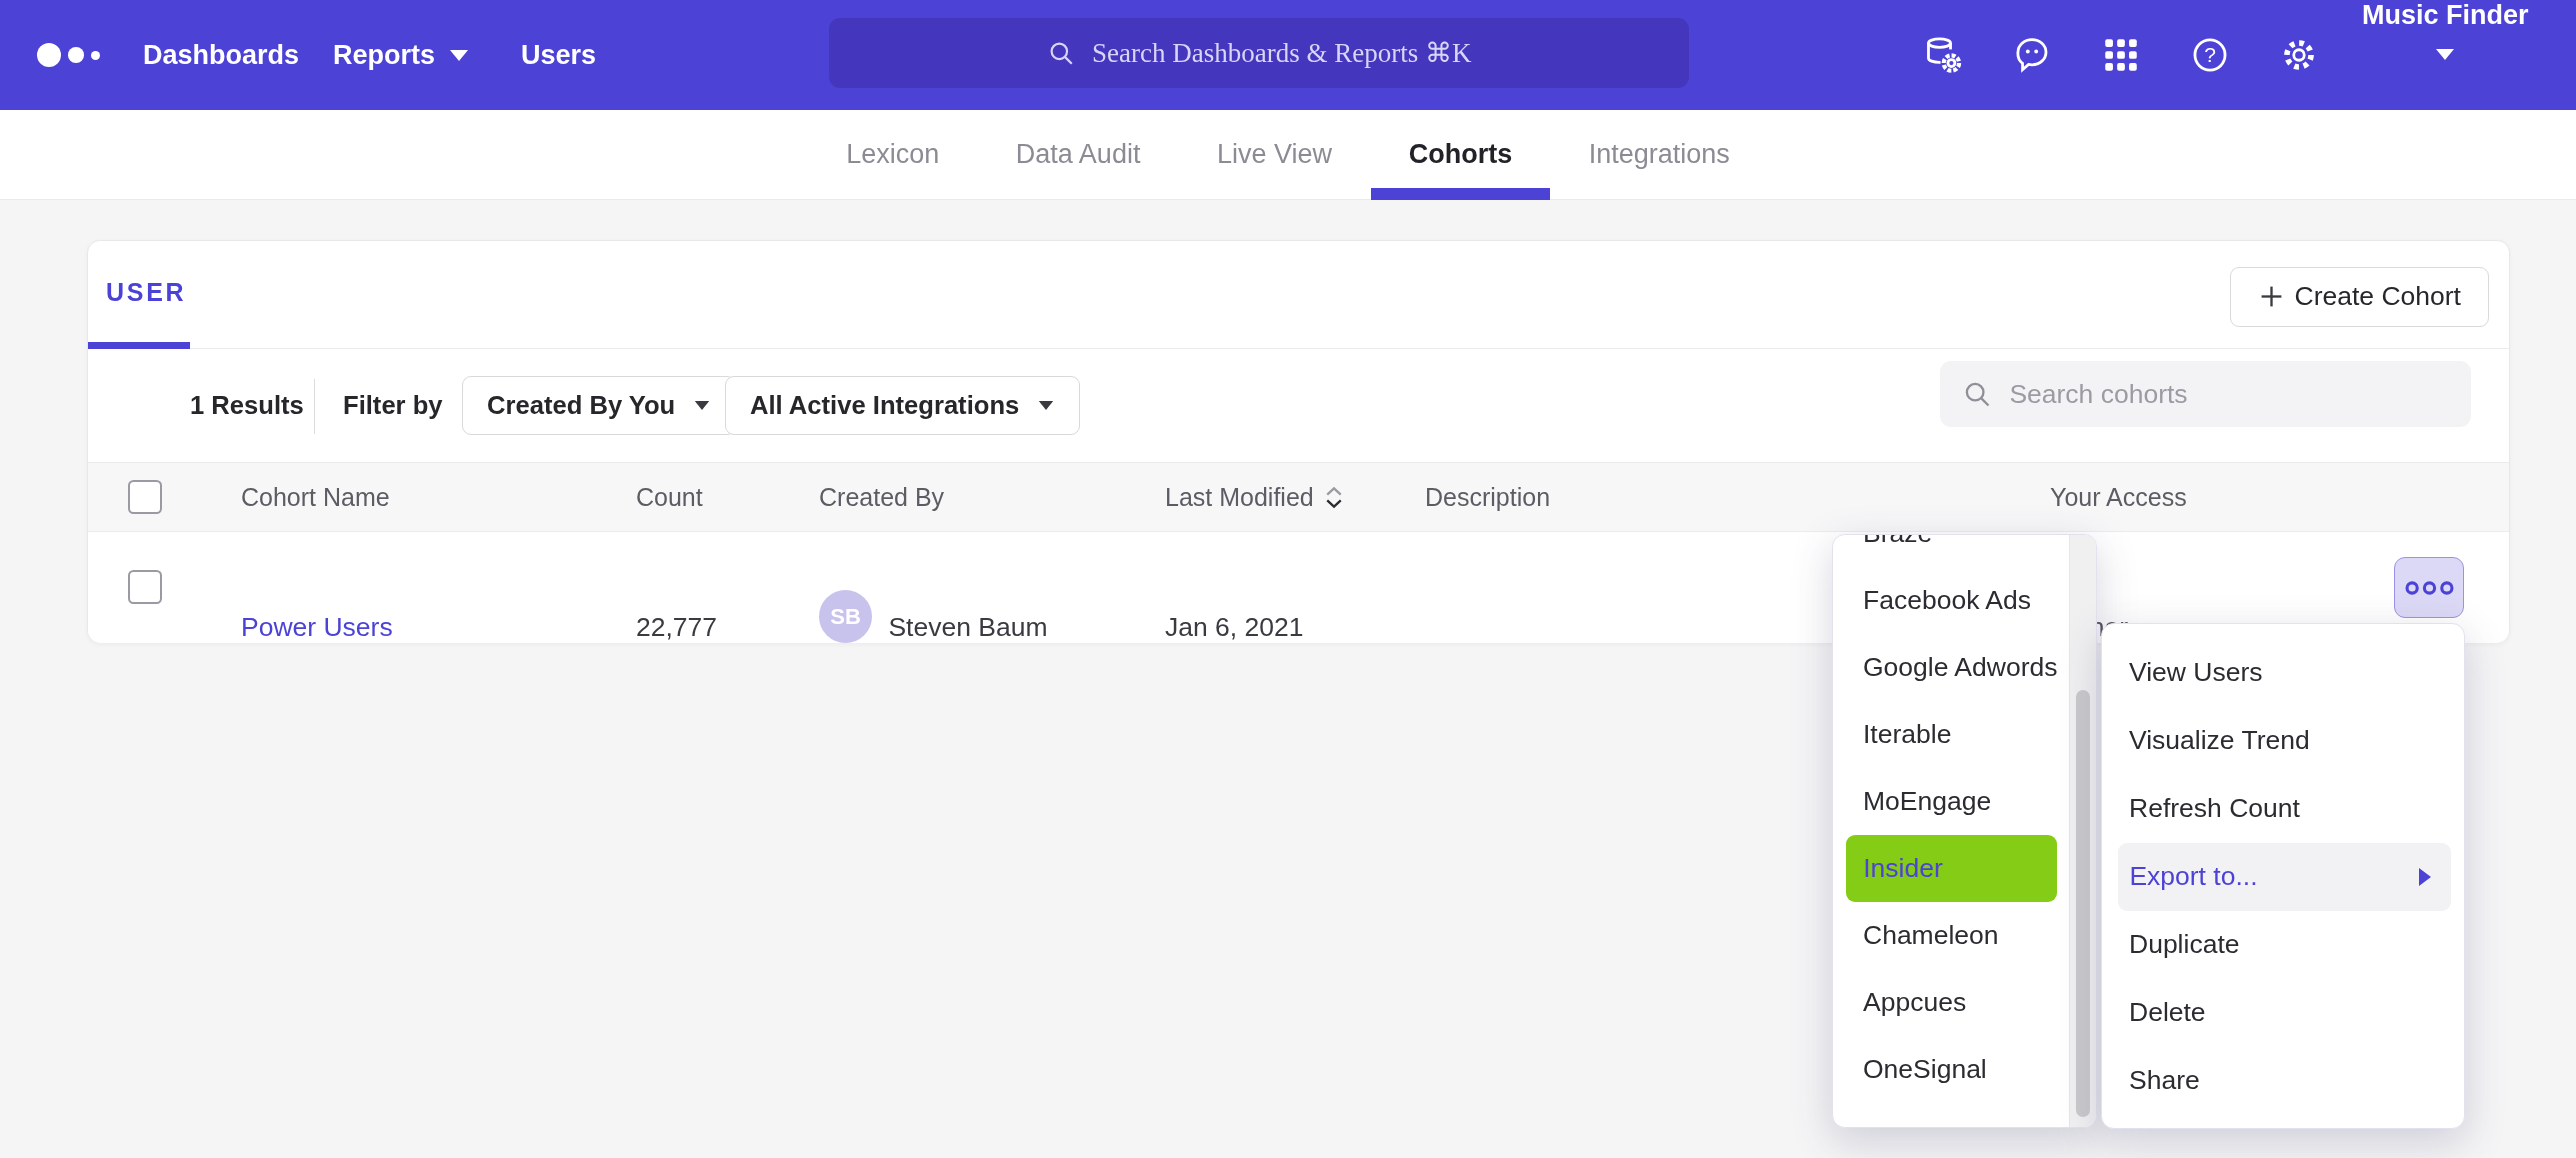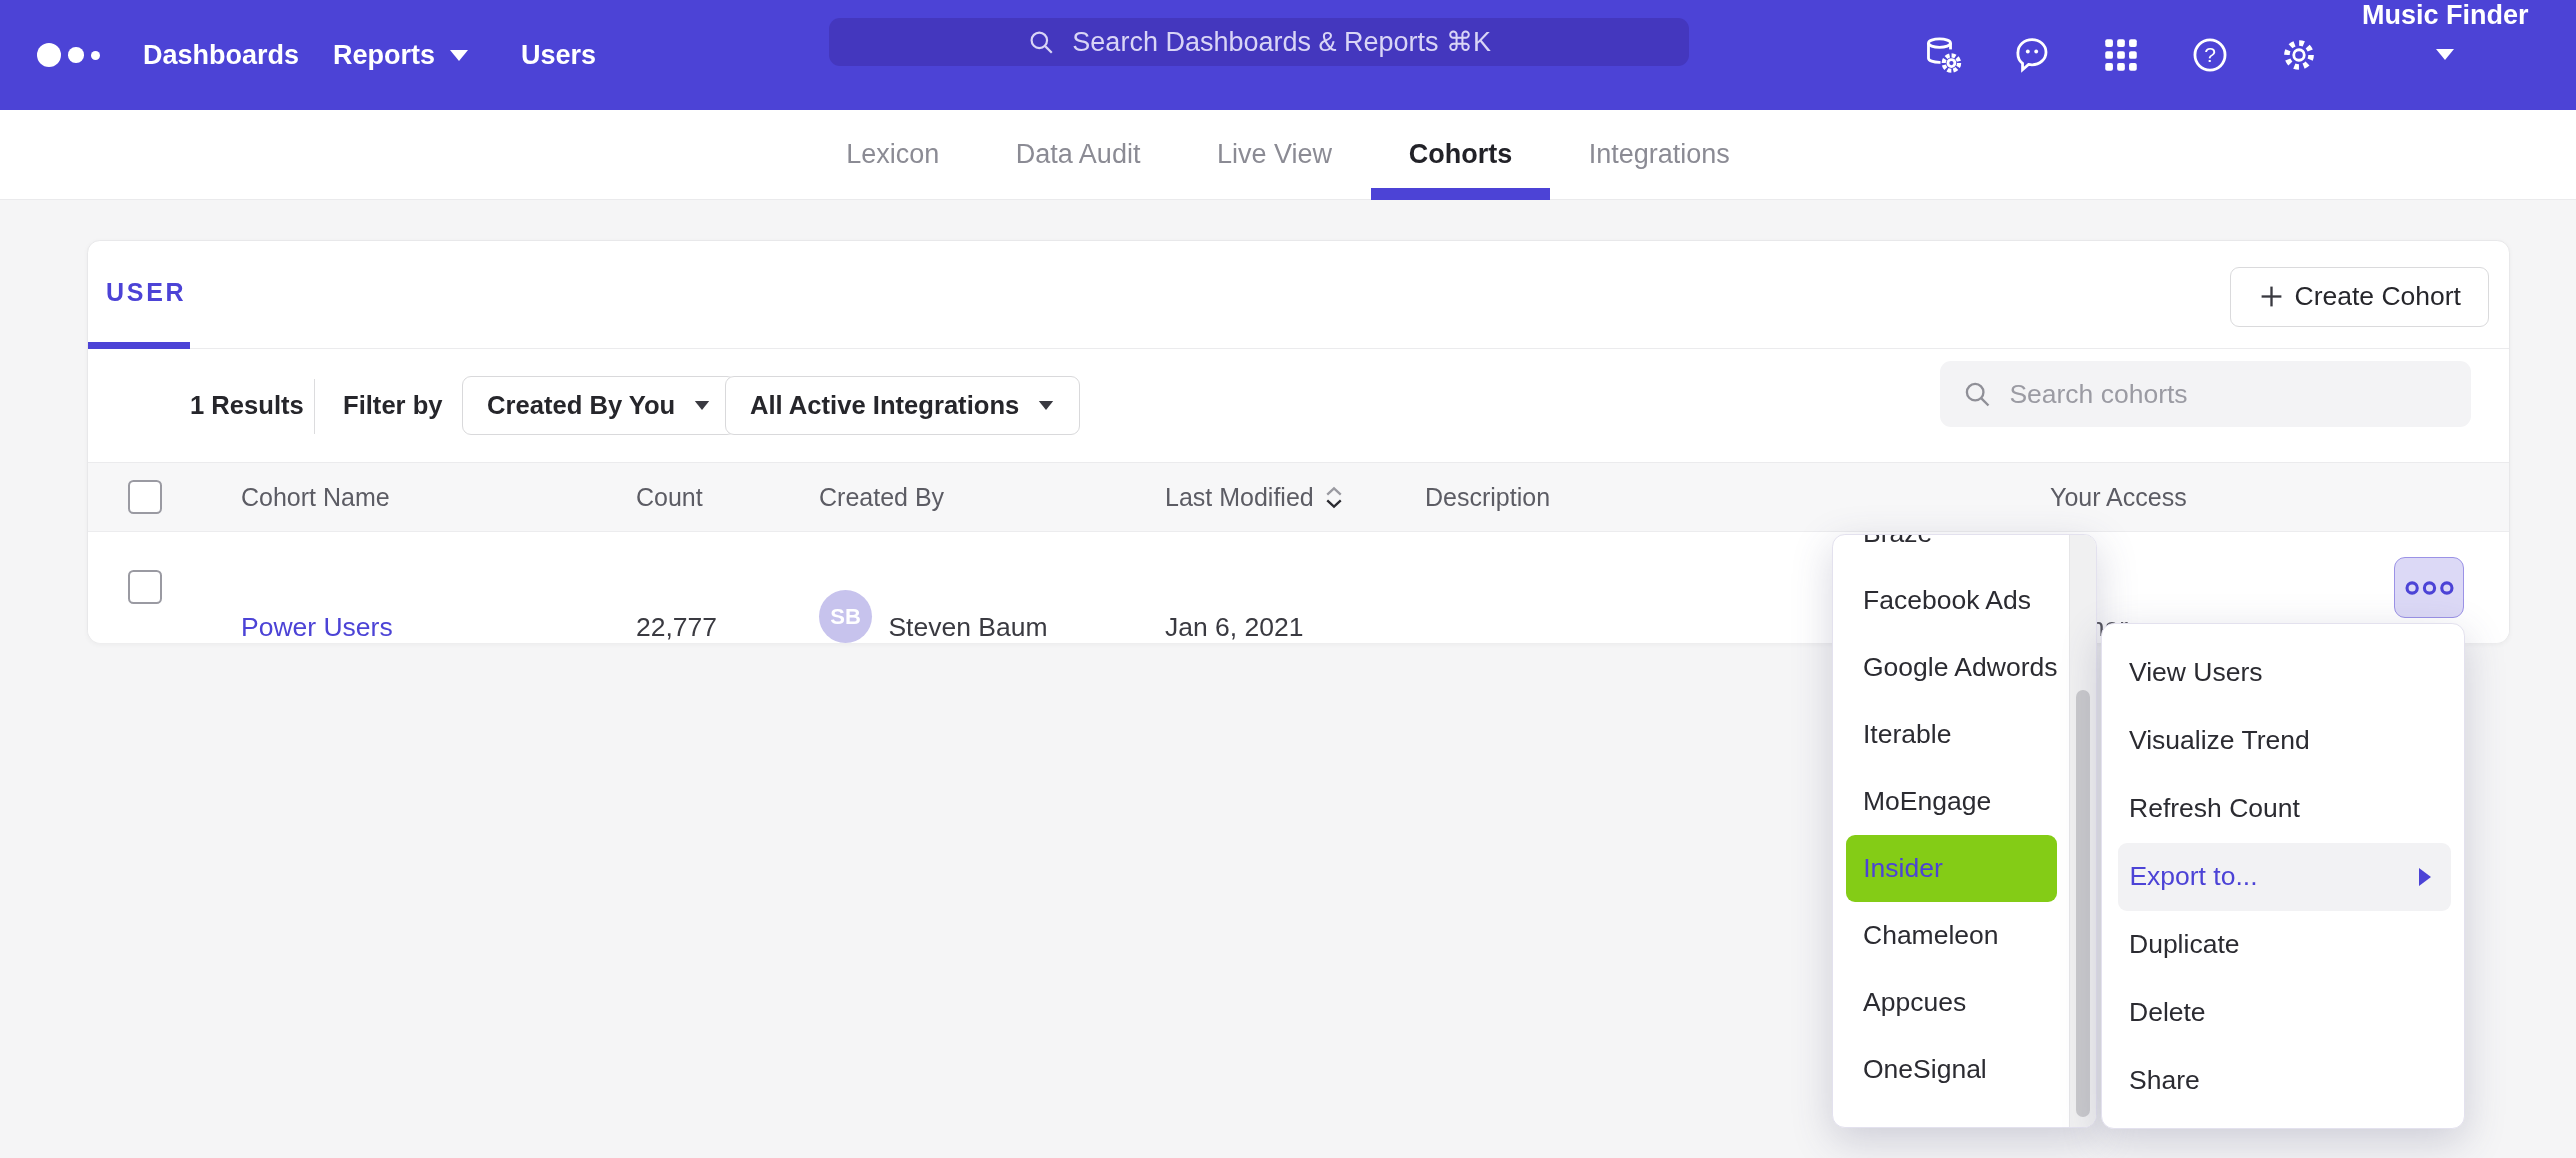--- a/index.html
+++ b/index.html
@@ -12,23 +12,23 @@
   
   .topbar { position:absolute; left:0; top:0; width:2576px; height:110px; background:#4c43d6; }
   .logo { position:absolute; left:37px; top:0; height:110px; display:flex; align-items:center; gap:7.3px; }
   .logo .d1{ width:24px;height:24px;border-radius:50%;background:#fff;}
   .logo .d2{ width:15.5px;height:15.5px;border-radius:50%;background:#fff;}
   .logo .d3{ width:9px;height:9px;border-radius:50%;background:#fff;}
   .topnav-item { position:absolute; top:0; height:110px; display:flex; align-items:center; gap:14.6px;
     color:#fff; font-size:27px; font-weight:bold; cursor:pointer; }
   .caret { width:0;height:0;border-left:9px solid transparent;border-right:9px solid transparent;
     border-top:11px solid currentColor; display:inline-block; }
-  .nav-search { position:absolute; left:829px; top:18px; width:860px; height:48px; border-radius:11px;
+  .nav-search { position:absolute; left:829px; top:18px; width:860px; height:70px; border-radius:11px;
     background:#4437be; display:flex; align-items:center; justify-content:center; gap:16.4px;
-    color:#d9d5f6; font-size:27px; cursor:text; }
+    color:#d9d5f6; font-size:27px; cursor:text;font-family:Liberation Serif, serif; }
   .top-icons { position:absolute; left:1922px; top:0; height:110px; display:flex; align-items:center; gap:47px; }
   .top-icons svg { display:block; cursor:pointer; }
   .project-switcher { position:absolute; left:2362px; top:0; height:110px; display:flex; align-items:center; gap:18px;
     color:#fff; font-size:27px; font-weight:bold; cursor:pointer;flex-direction:column; }
   
   .subnav { position:absolute; left:0; top:110px; width:2576px; height:90px; background:#fff;
     border-bottom:0.9px solid #eaeaec; display:flex; align-items:center; justify-content:center; gap:73px; }
   .subtab { font-size:27px; color:#8b8b94; cursor:pointer; position:relative; height:90px;
     display:flex; align-items:center; padding:0 1.8px; }
   .subtab.active { color:#222228; font-weight:bold; }

